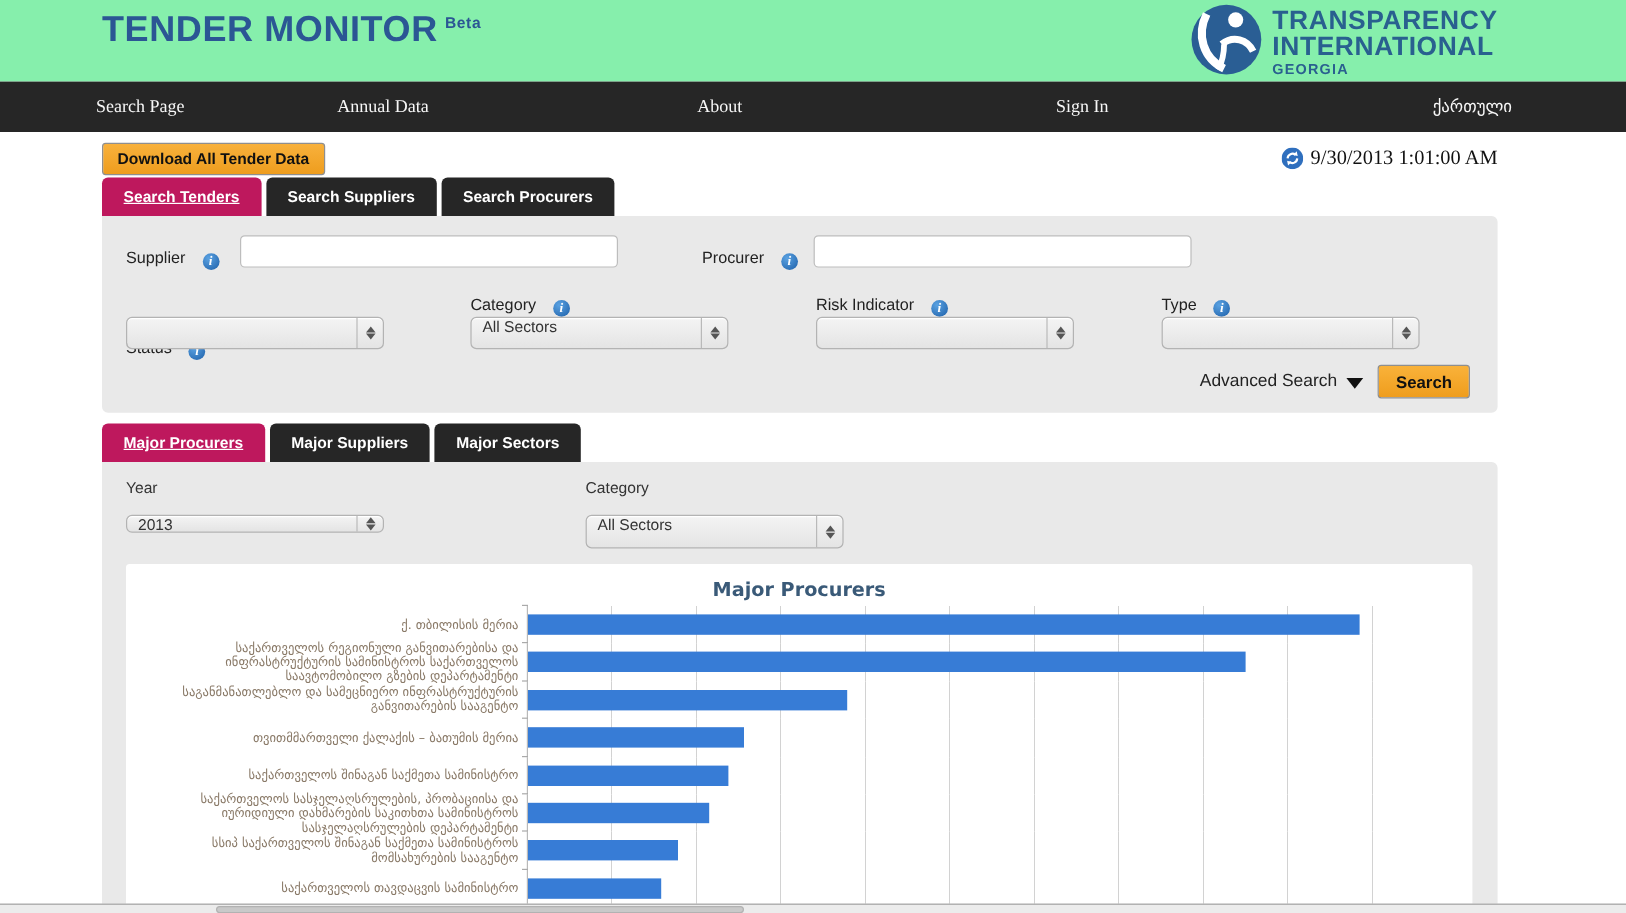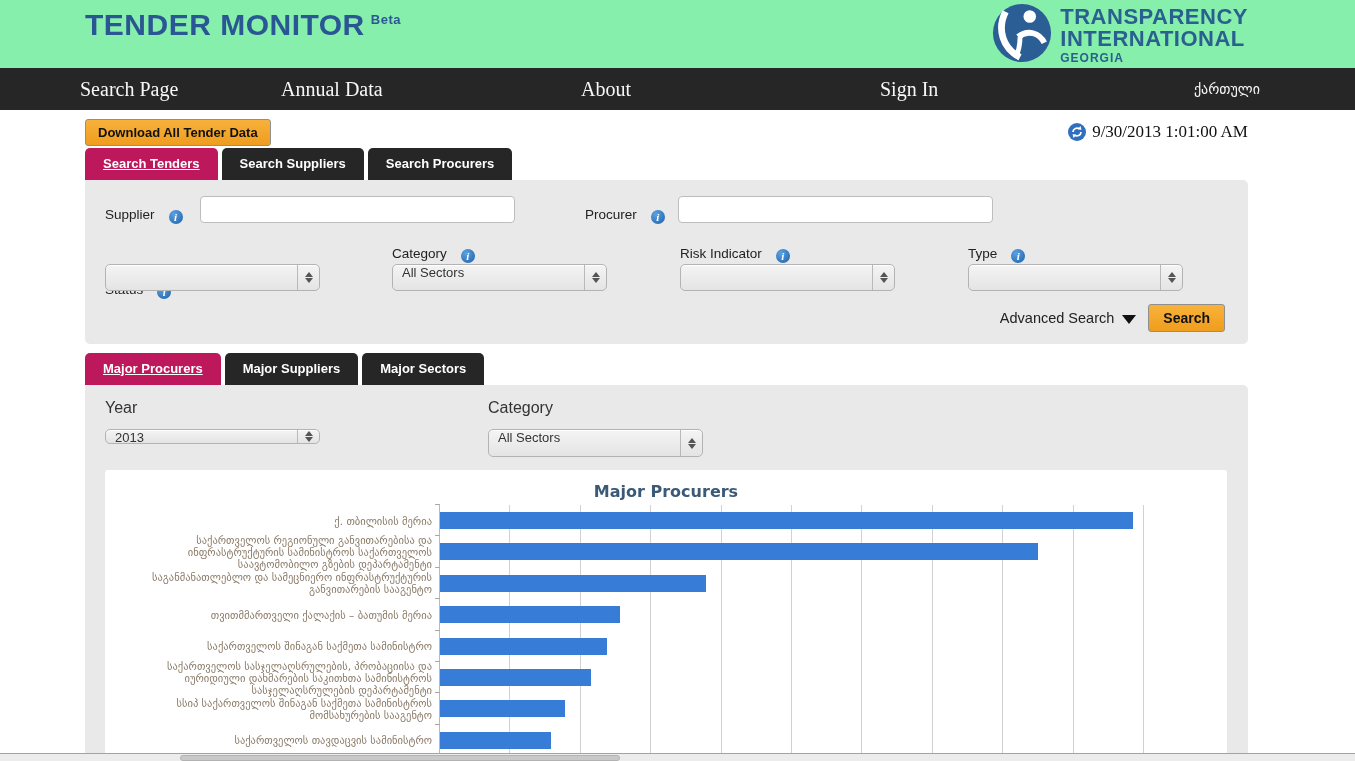--- a/index.html
+++ b/index.html
@@ -15,21 +15,21 @@
   .ti-logo { position:absolute; right:107px; top:2px; display:flex; align-items:flex-start; }
   .ti-globe { width:62px; height:62px; }
   .ti-text { margin-left:7px; padding-top:4px; color:#29608f; line-height:1.0;
     font-family:"Liberation Sans","DejaVu Sans",sans-serif; }
   .ti-l1,.ti-l2 { font-size:22px; font-weight:bold; letter-spacing:0.5px; }
   .ti-l3 { font-size:12px; font-weight:bold; letter-spacing:1px; margin-top:2px; }
 
   
   .nav { position:absolute; left:0; top:68px; width:1355px; height:42px; background:#262626; }
   .nav a { position:absolute; top:0; height:42px; line-height:42px; color:#f7f7f7;
-    text-decoration:none; font-family:"Liberation Serif","DejaVu Serif",serif; font-size:20px; }
+    text-decoration:none; font-family:"Liberation Serif","DejaVu Serif",serif; font-size:15px; }
   .nav .n0 { left:80px; } .nav .n1 { left:281px; } .nav .n2 { left:581px; } .nav .n3 { left:880px; }
   .nav .n4 { right:95px; font-family:"DejaVu Sans",sans-serif; font-size:14px; }
 
   
   .dl-btn { position:absolute; left:85px; top:119px; height:27px; padding:0 12px;
     background:linear-gradient(180deg,#f8b13c,#ee9d1e); border:1px solid #8f8f8f;
     border-radius:3px; font-size:13px; font-weight:bold; color:#111; cursor:pointer; }
   .stamp { position:absolute; right:107px; top:122px; display:flex; align-items:center; }
   .stamp svg { width:18px; height:18px; margin-right:6px; }
   .stamp-text { font-family:"Liberation Serif","DejaVu Serif",serif; font-size:17px; color:#111; }
@@ -40,21 +40,21 @@
   .tab { height:32px; line-height:32px; padding:0 18px; border-radius:5px 5px 0 0;
     background:#262626; color:#fff; font-size:13px; font-weight:bold; cursor:pointer; }
   .tab.active { background:#be185d;text-decoration:underline; }
 
   
   .panel { position:absolute; left:85px; width:1163px; background:#e9e9e9; border-radius:0 5px 5px 5px; }
   .panel.p1 { top:180px; height:164px; }
   .panel.p2 { top:385px; height:376px; border-radius:0 5px 5px 5px; }
 
   .flabel { position:absolute; font-size:13.5px; color:#222; }
-  .flabel2 { position:absolute; font-size:16px; color:#333; }
+  .flabel2 { position:absolute; font-size:13px; color:#333; }
   .info { display:inline-block; width:14px; height:14px; border-radius:50%;
     background:radial-gradient(circle at 35% 30%, #5aa2e2, #1d5fa8); color:#fff;
     font-family:"Liberation Serif",serif; font-weight:bold; font-style:italic; font-size:11px;
     text-align:center; line-height:14px; vertical-align:-2px; margin-left:14px; cursor:pointer; }
   .tinput { position:absolute; height:27px; background:#fff; border:1px solid #bdbdbd;
     border-radius:4px; font-size:13px; padding:0 8px; color:#222; }
 
   .sel { position:absolute; height:27px; background:linear-gradient(180deg,#f4f4f4,#e4e4e4);
     border:1px solid #b3b3b3; border-radius:5px; display:flex; 
     cursor:pointer; box-shadow:inset 0 1px 0 #fff; }

